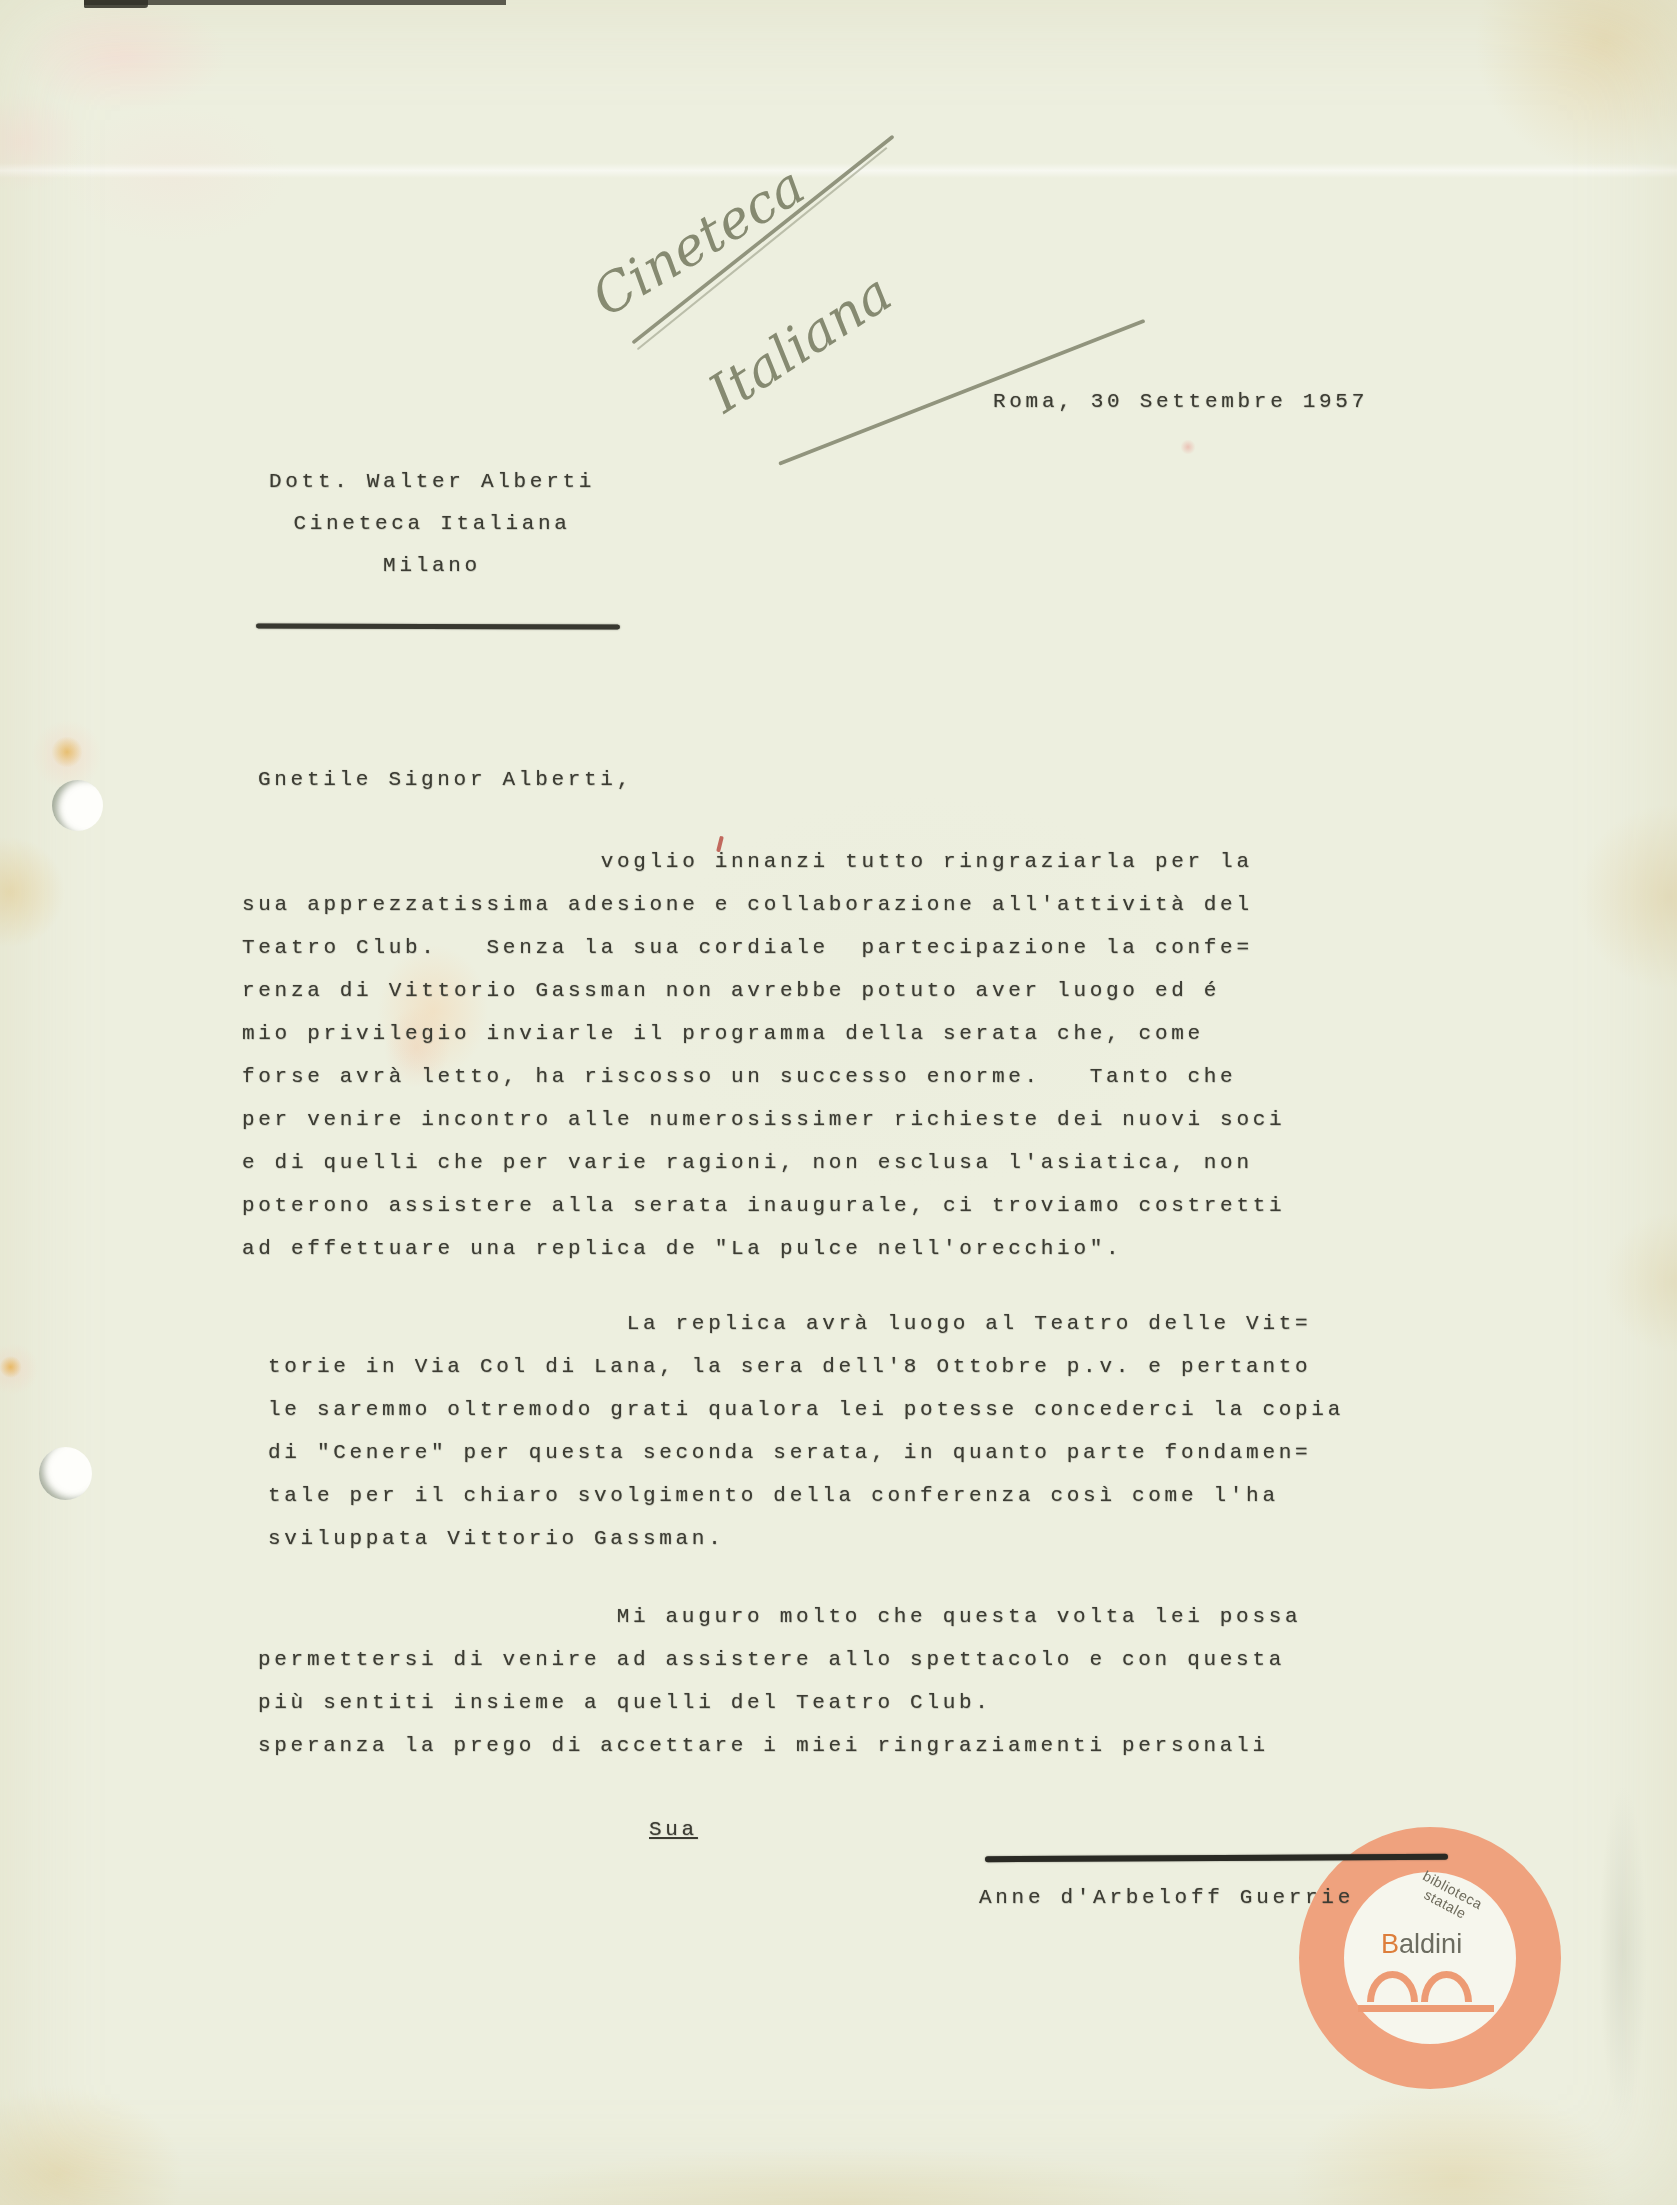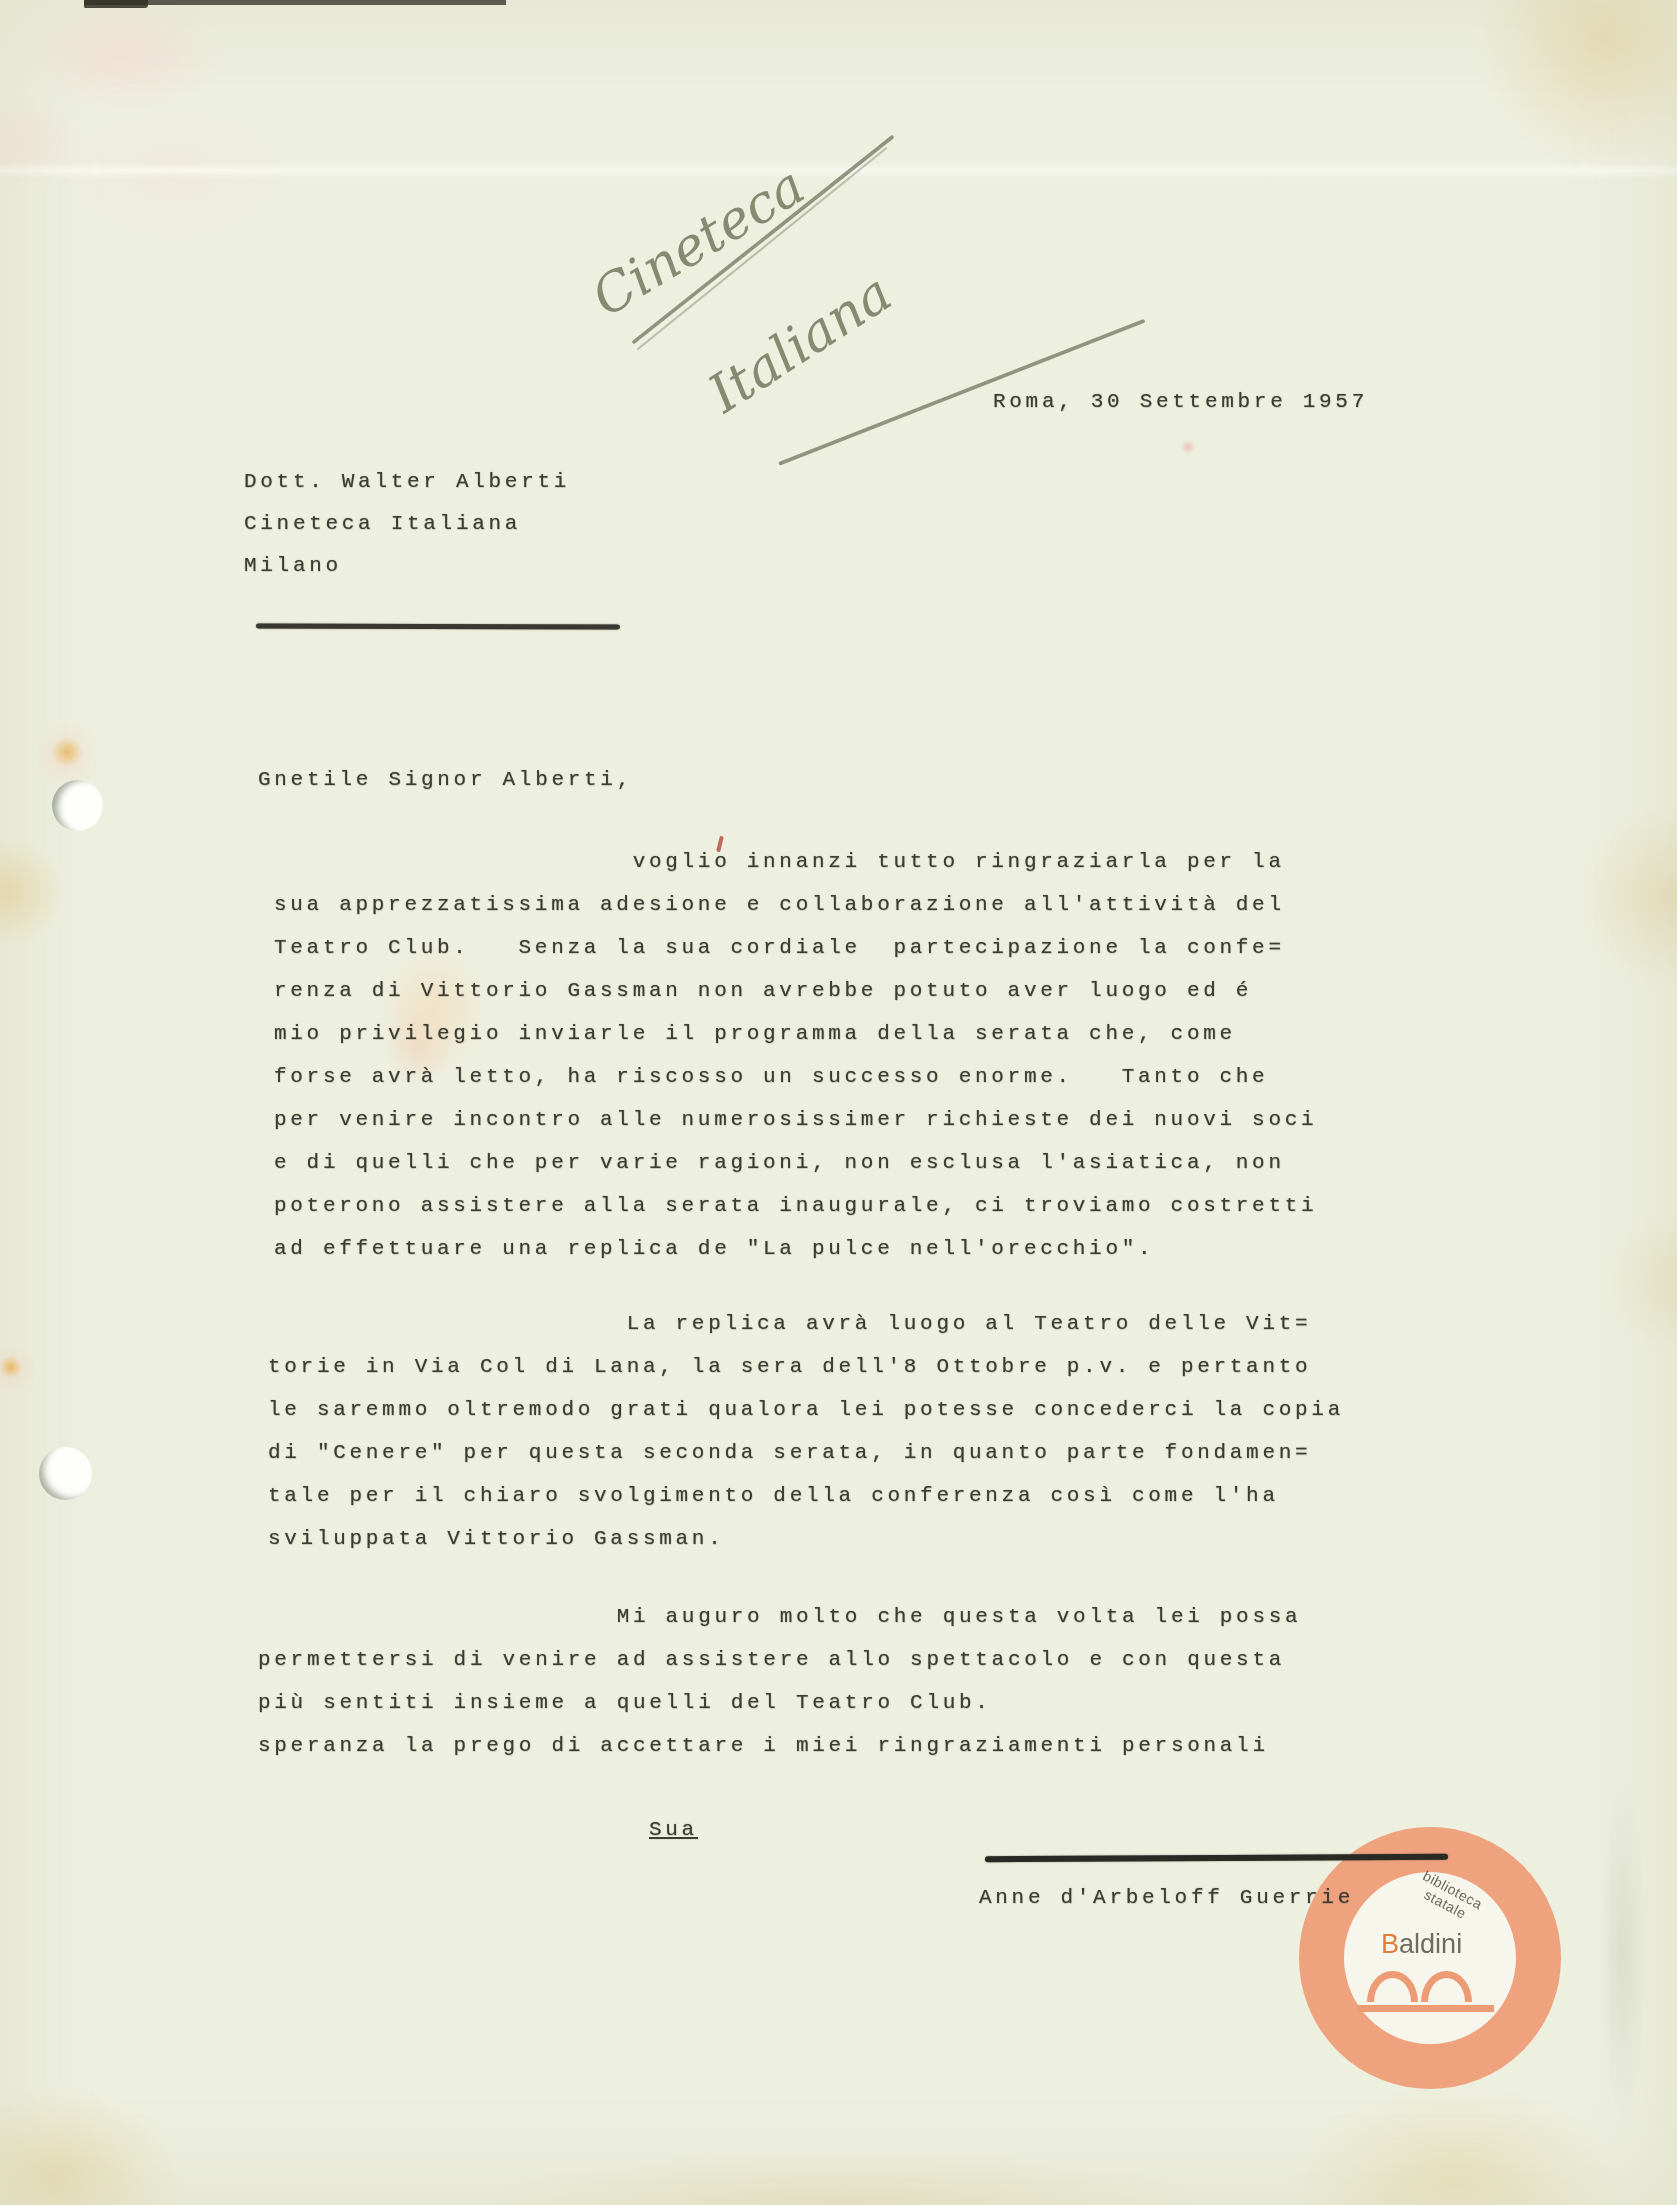--- a/index.html
+++ b/index.html
@@ -26,25 +26,25 @@
     radial-gradient(ellipse 32px 222px at 1623px 1952px, rgba(196,201,184,.40), transparent 75%),
     radial-gradient(ellipse 369px 264px at 55% 45%, rgba(232,235,218,.30), transparent 75%);}
   .vignette{position:absolute;inset:0;box-shadow:inset 0 0 100px rgba(195,190,145,.28);pointer-events:none;}
   .scanband{position:absolute;left:0;top:163px;width:100%;height:14.8px;
     background:linear-gradient(rgba(255,255,255,0),rgba(255,255,255,.55),rgba(255,255,255,0));}
   .top-edge{position:absolute;left:84px;top:0;width:422px;height:4.7px;background:#23231f;opacity:.8;}
   .top-edge-nub{position:absolute;left:84px;top:0;width:64px;height:8.4px;background:#1b1b18;opacity:.85;border-radius:0 0 3.2px 1.6px;}
   .tw{position:absolute;font-size:21px;line-height:43px;letter-spacing:3.7px;color:#3C3C33;
       white-space:pre;text-shadow:0 0 1.1px rgba(60,60,51,.5),0.5px 0.5px 0 rgba(60,60,51,.15);}
   .date{left:993px;top:380px;}
-  .recipient{left:244px;top:461px;line-height:42px;}
+  .recipient{left:269px;top:461px;line-height:42px;text-align:center;}
   .addr-underline{position:absolute;left:256px;top:624px;width:364px;height:5.3px;background:#383830;
       border-radius:2.6px;transform:rotate(.15deg);box-shadow:0 0 1.6px rgba(56,56,48,.7);}
   .salutation{left:258px;top:758px;}
-  .p1{left:274px;top:840px;}
+  .p1{left:242px;top:840px;}
   .p2{left:268px;top:1302px;}
   .p3{left:258px;top:1595px;}
   .closing{left:649px;top:1808px;text-decoration:underline;}
   .red-mark{position:absolute;left:718px;top:836px;width:3.7px;height:16px;background:#B5473C;
       border-radius:1.6px;transform:rotate(14deg);opacity:.8;}
   .sig-line{position:absolute;left:985px;top:1855px;width:463px;height:5.8px;background:#2A2A24;
       border-radius:3.2px;transform:rotate(-.3deg);z-index:6;box-shadow:0 0 1.6px rgba(42,42,36,.6);}
   .typed-sig{left:979px;top:1848px;z-index:6;margin-top:28px;}
   .handwriting{position:absolute;left:538px;top:90px;z-index:2;}
   .stamp{position:absolute;left:1299px;top:1827px;width:262px;height:262px;z-index:5;}

